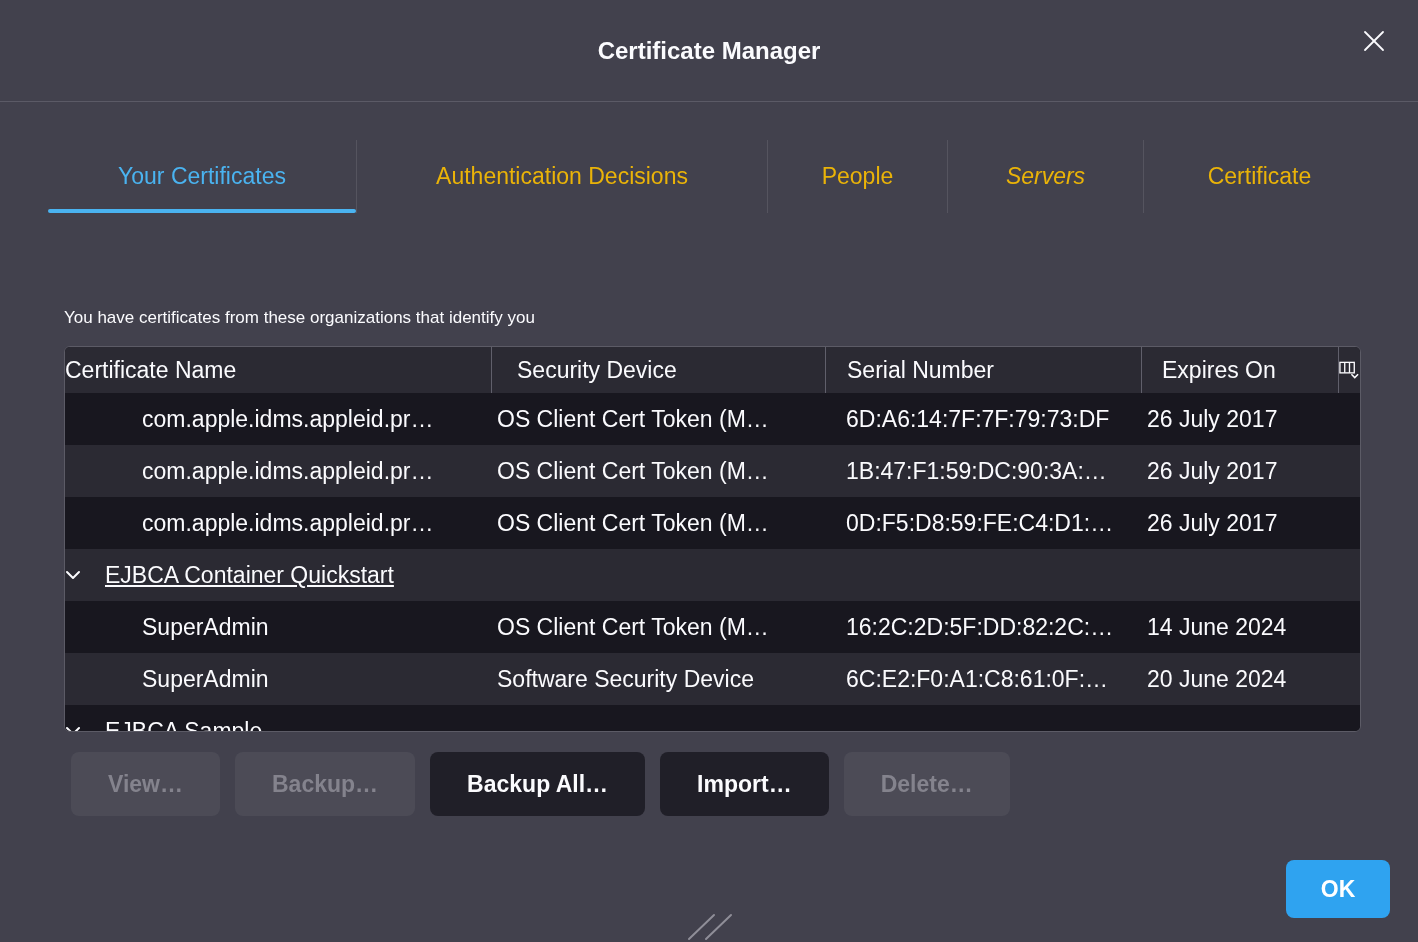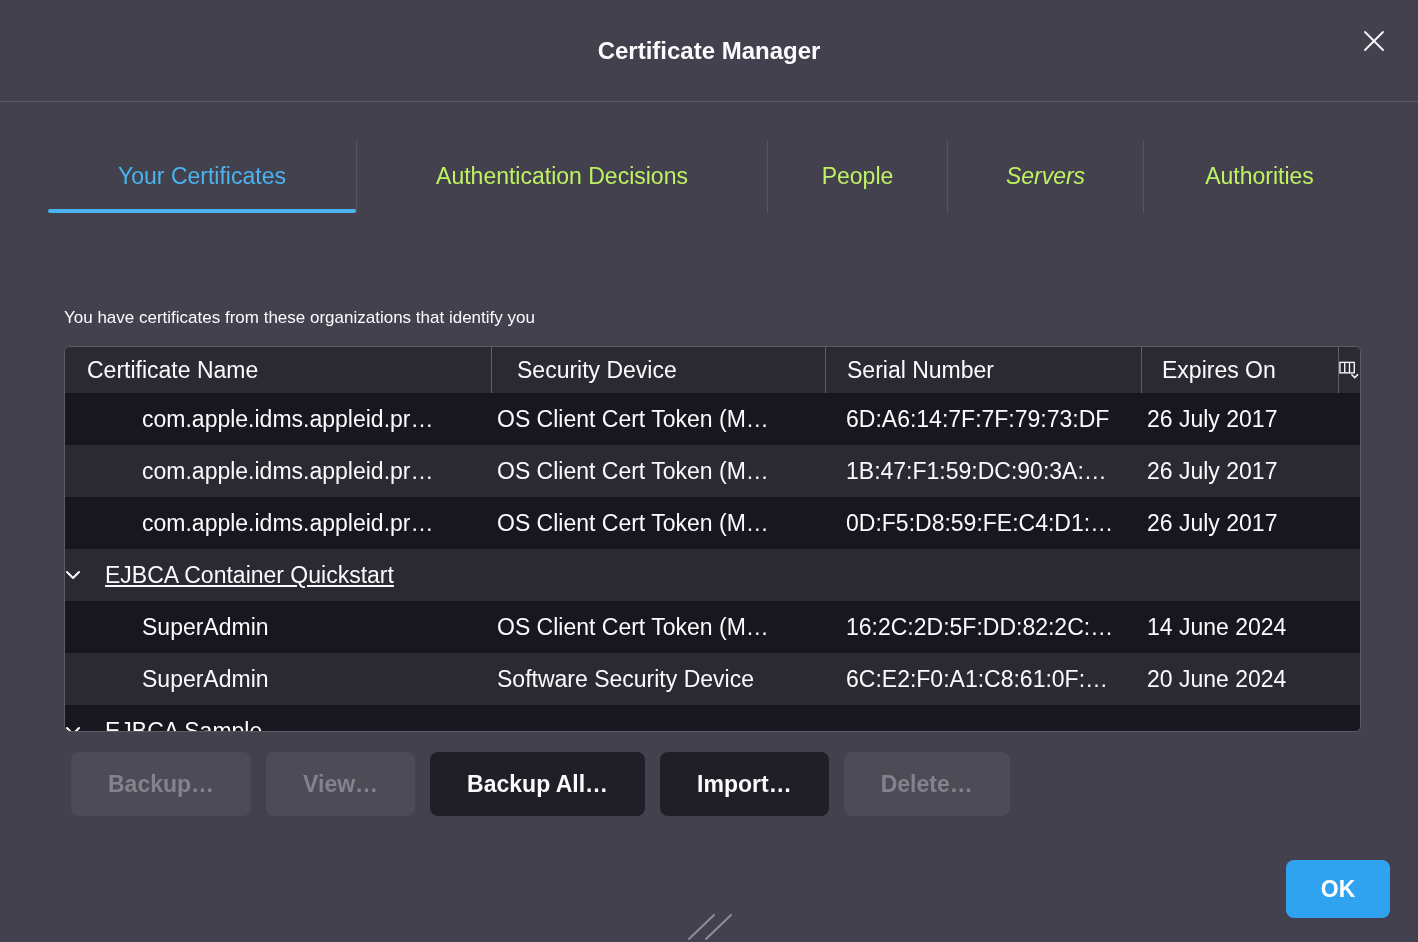--- a/index.html
+++ b/index.html
@@ -28,21 +28,21 @@
     cursor:default;
   }
 
   
   .tabbar{
     position:absolute; top:140px; left:48px; height:73px;
     display:flex;
   }
   .tab{
     display:flex; align-items:center; justify-content:center;
-    font-size:23px; color:#bef264; position:relative; cursor:default;
+    font-size:23px; color:#eab308; position:relative; cursor:default;
   }
   .tab + .tab{ border-left:1px solid #55545f; }
   .tab.w0{ width:308px; } .tab.w1{ width:411px; } .tab.w2{ width:180px; }
   .tab.w3{ width:196px;font-style:italic; } .tab.w4{ width:232px; }
   .tab.active{ color:#4ab3f0; }
   .tab.active::after{
     content:""; position:absolute; left:0; right:0; bottom:0;
     height:4px; background:#4ab3f0; border-radius:2px;
   }
 
@@ -60,21 +60,21 @@
     display:grid; grid-template-columns:426px 334px 316px 197px 1fr;
     height:46px; background:#2b2a33;
   }
   .th{
     display:flex; align-items:center;
     font-size:23px; overflow:hidden; white-space:nowrap;
     background:transparent; border:none; color:#fbfbfe;
     font-family:inherit; padding:0; cursor:default; text-align:left;
   }
   .th + .th{ border-left:1px solid #605f6b; }
-  .th.h-name{ padding-left:22px; }
+  .th.h-name{ }
   .th.h-device{ padding-left:25px; }
   .th.h-serial{ padding-left:21px; }
   .th.h-expires{ padding-left:20px; }
   .th.picker{ justify-content:center; }
 
   .tbody .row{
     display:grid; grid-template-columns:426px 334px 316px 197px 1fr;
     height:52px; align-items:center; font-size:23px;
   }
   .tbody .row:nth-child(odd){ background:#18171f; }
@@ -125,21 +125,21 @@
     <div class="tab w1">
       <span>Authentication Decisions</span>
     </div>
     <div class="tab w2">
       <span>People</span>
     </div>
     <div class="tab w3">
       <span>Servers</span>
     </div>
     <div class="tab w4">
-      <span>Authorities</span>
+      <span>Certificate</span>
     </div>
   </nav>
 
   <div class="intro">You have certificates from these organizations that identify you</div>
 
   <div class="table">
     <div class="thead">
       <button class="th h-name">
         <span>Certificate Name</span>
       </button>
@@ -215,22 +215,22 @@
         <svg width="16" height="10" viewBox="0 0 16 10">
           <polyline points="2,2 8,8 14,2" fill="none" stroke="#fbfbfe" stroke-width="2" stroke-linecap="round" stroke-linejoin="round"></polyline>
         </svg>
         <span>EJBCA Sample</span>
       </div>
 
     </div>
   </div>
 
   <div class="actions">
+    <button class="btn dim">View…</button>
     <button class="btn dim">Backup…</button>
-    <button class="btn dim">View…</button>
     <button class="btn dark">Backup All…</button>
     <button class="btn dark">Import…</button>
     <button class="btn dim">Delete…</button>
   </div>
 
   <button class="ok-btn">OK</button>
 
   <div class="grip">
     <svg width="60" height="28" viewBox="0 0 60 28">
       <line x1="3" y1="26" x2="28" y2="2" stroke="#8f8e98" stroke-width="2" stroke-linecap="round"></line>

